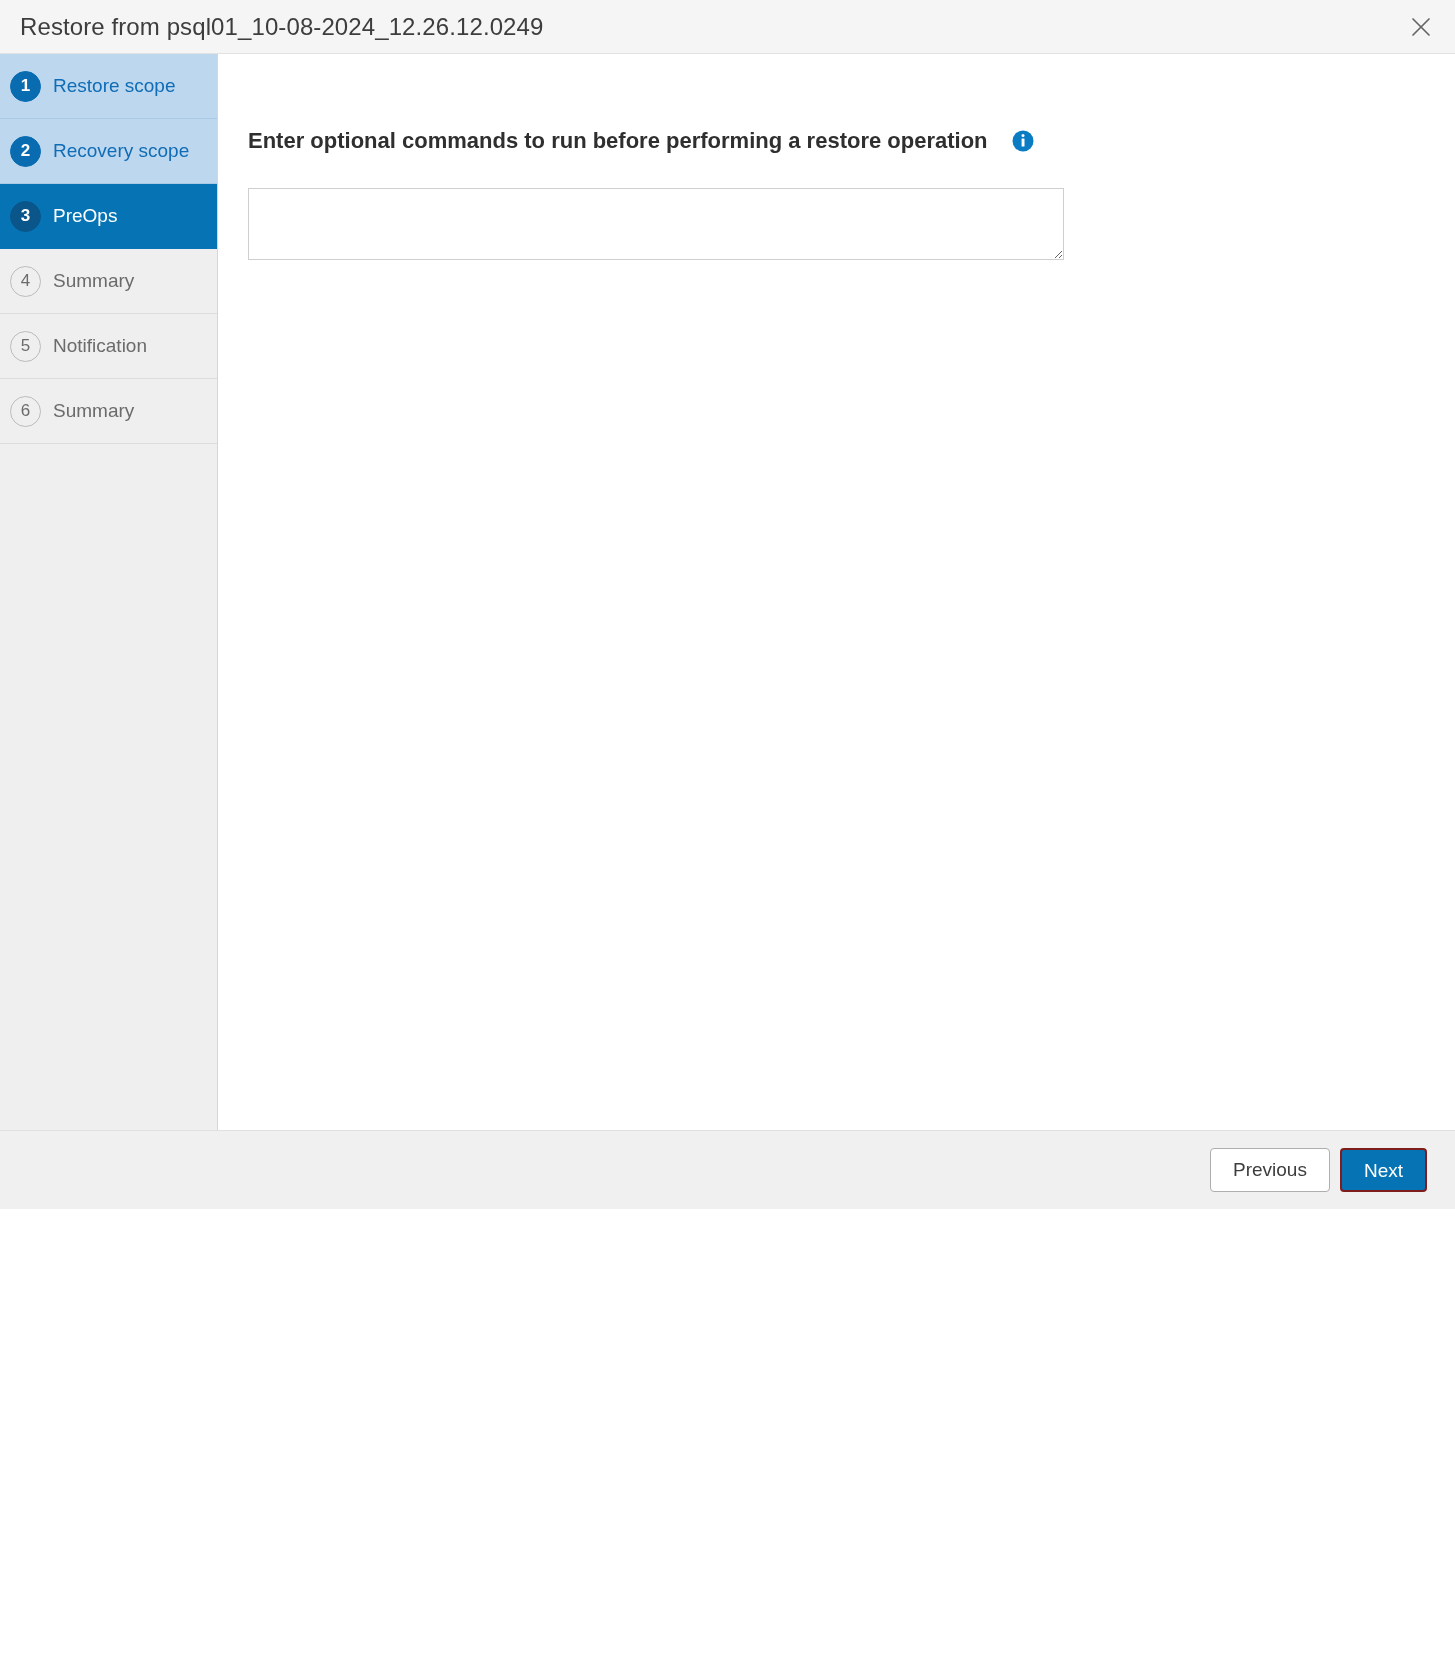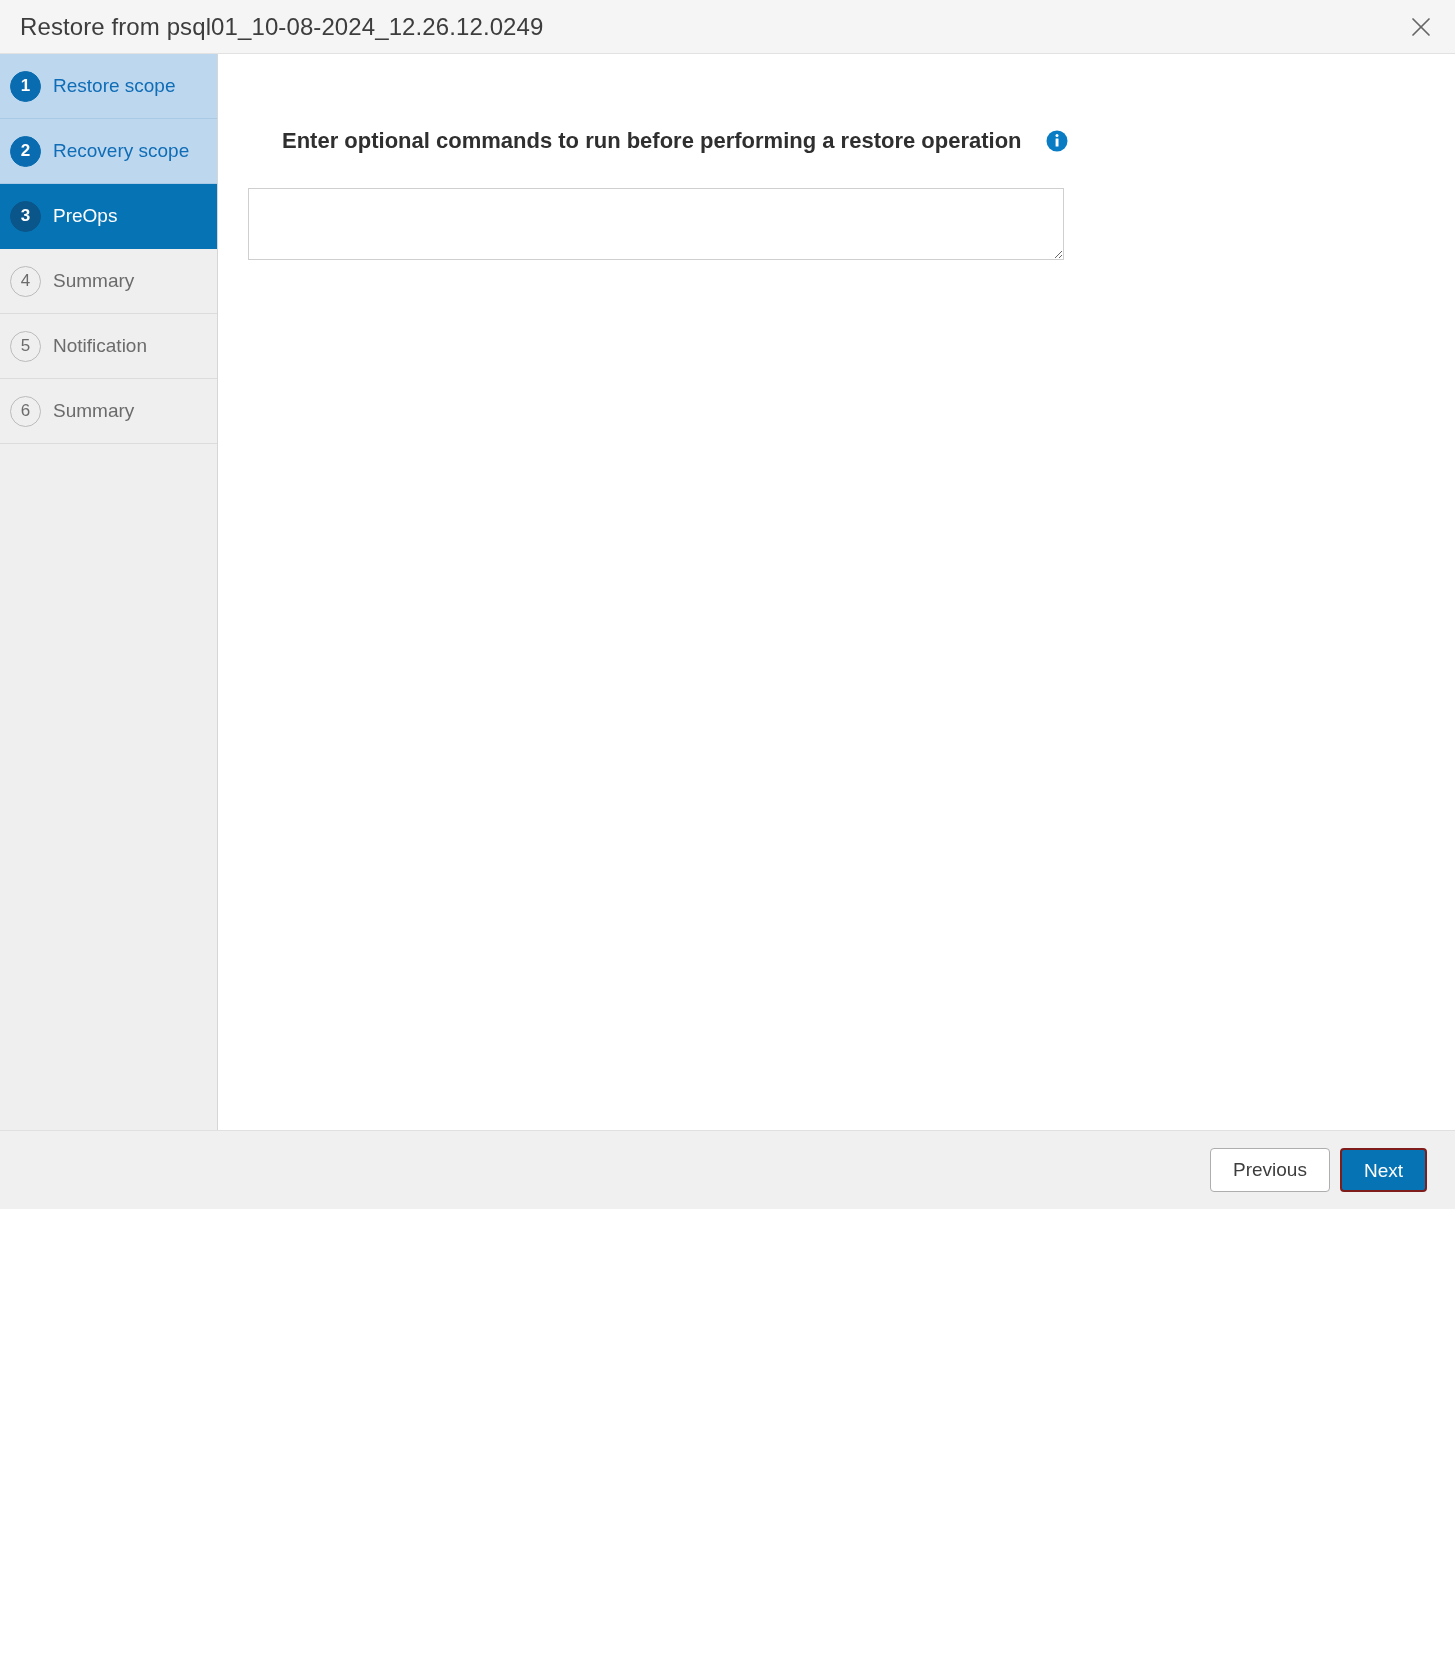--- a/index.html
+++ b/index.html
@@ -145,21 +145,20 @@
     flex: 1;
     background: #ffffff;
     padding: 74px 0 0 30px;
     min-width: 0;
   }
   .content-heading-row {
     display: flex;
     align-items: center;
     gap: 24px;
     margin-bottom: 34px;
-    margin-left: 34px;
   }
   .content-heading {
     font-size: 22px;
     font-weight: 700;
     color: #2f2f2f;
     white-space: nowrap;
   }
   .info-icon {
     width: 22px;
     height: 22px;

